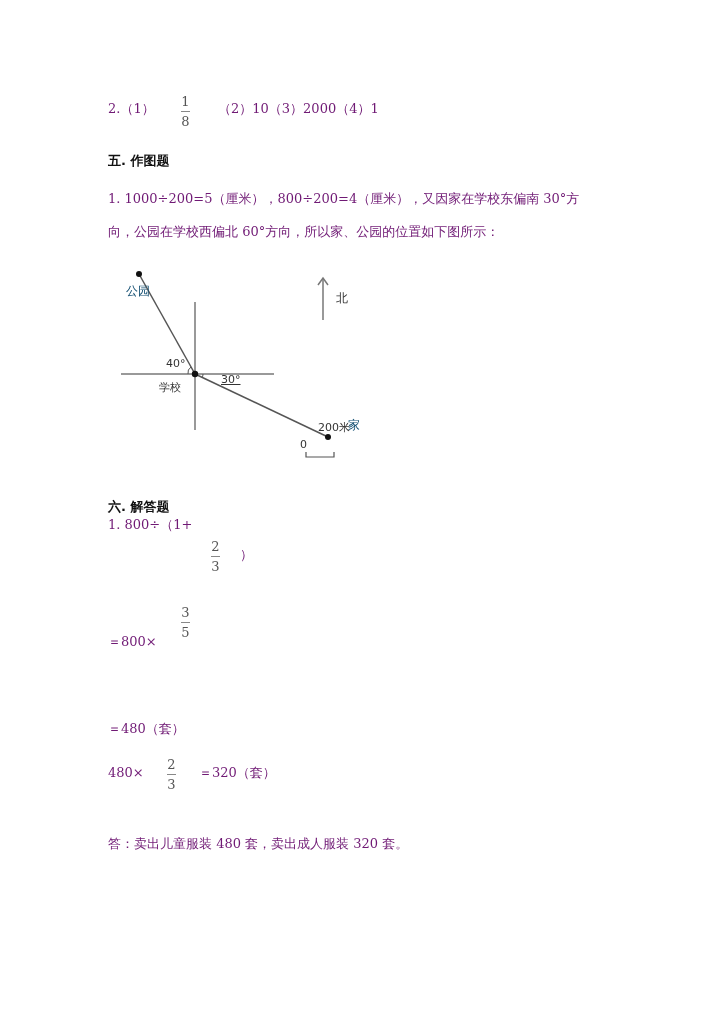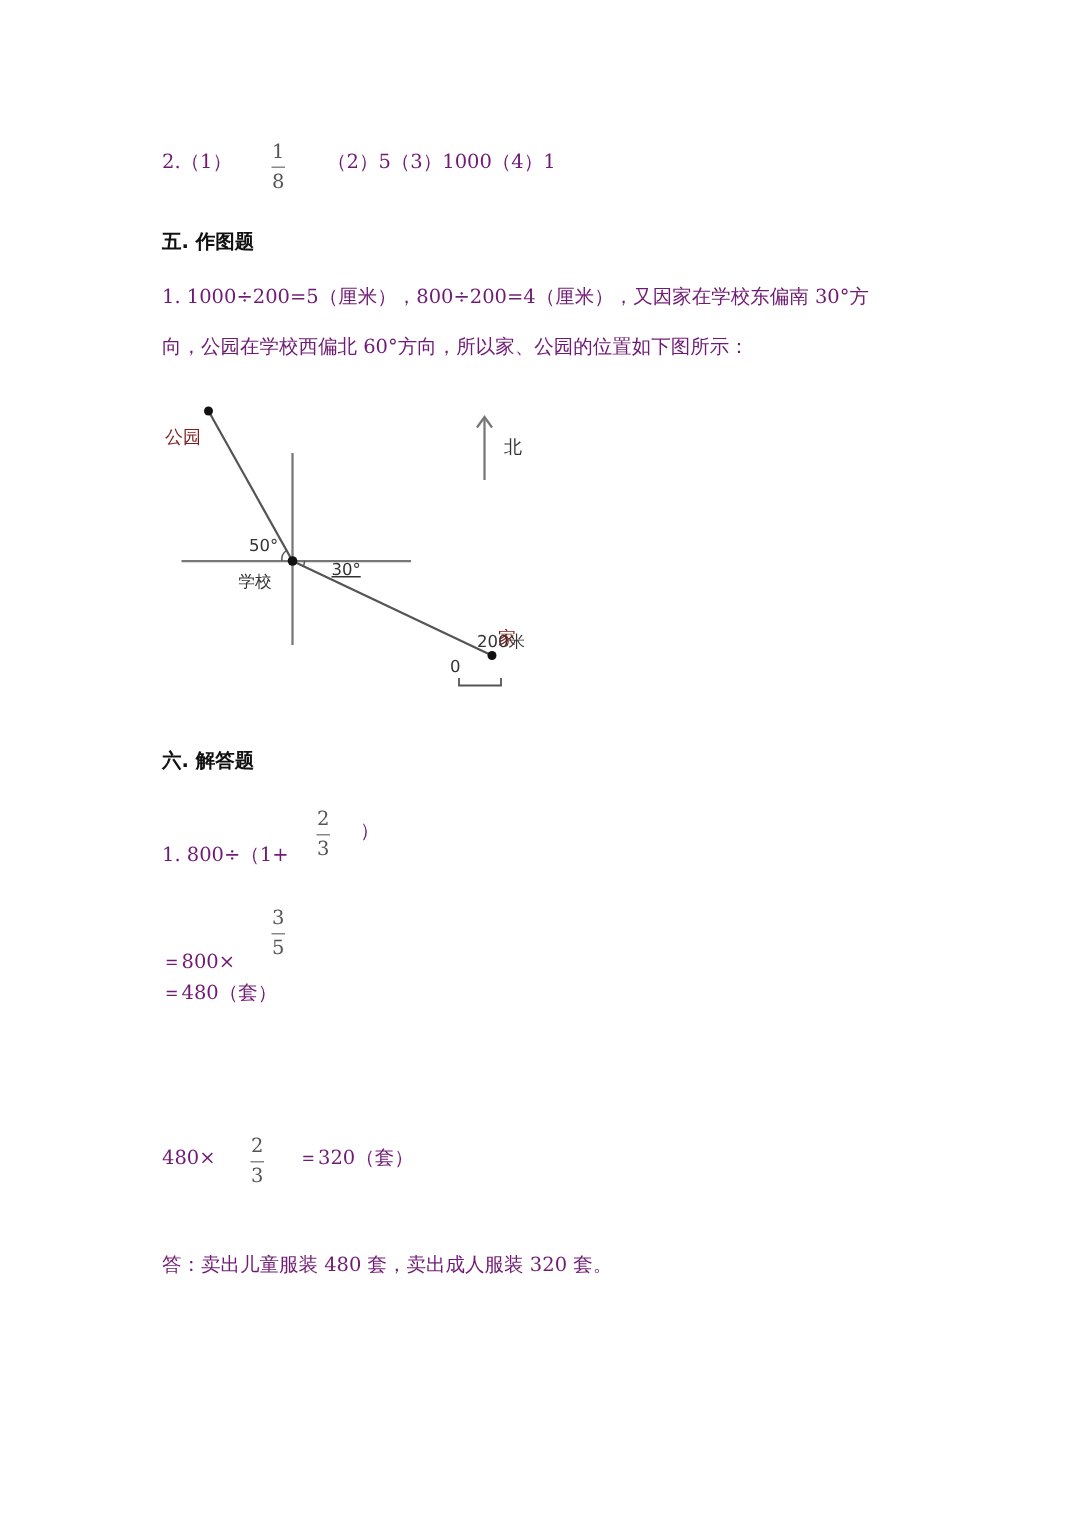--- a/index.html
+++ b/index.html
@@ -5,33 +5,33 @@
   html, body { margin:0; padding:0; background:#ffffff; }
   body { width:720px; height:1018px; position:relative; overflow:hidden;
          font-family:"DejaVu Serif","Liberation Serif",serif; color:#222; }
   .abs { position:absolute; white-space:nowrap; }
   .txt { font-size:13px; line-height:18px; color:#701a75; }
   .h { font-family:"DejaVu Sans","Liberation Sans",sans-serif; font-weight:bold; font-size:13px; color:#111;text-align:center; }
   .frac { position:absolute; display:inline-flex; flex-direction:column; align-items:center;
           font-size:13px; line-height:14px; color:#555; }
   .frac .bar { width:9px; height:1px; background:#888; margin:2px 0 3px 0; }
   .lbl { font-family:"DejaVu Sans","Liberation Sans",sans-serif; font-size:11px; color:#333; position:absolute; white-space:nowrap; }
-  .red { color:#7f1d1d; }
+  .red { color:#0c4a6e;margin-left:16px; }
   svg { position:absolute; left:0; top:0; }
 </style>
 </head>
 <body>
 
 <div class="abs txt" style="left:108px;top:100px;">2.（1）</div>
 <div class="frac" style="left:181px;top:95px;">
   <span>1</span>
   <span class="bar"></span>
   <span>8</span>
 </div>
-<div class="abs txt" style="left:218px;top:100px;">（2）5（3）1000（4）1</div>
+<div class="abs txt" style="left:218px;top:100px;">（2）10（3）2000（4）1</div>
 
 <div class="abs h" style="left:108px;top:152px;">五. 作图题</div>
 <div class="abs txt" style="left:108px;top:190px;">1. 1000÷200=5（厘米），800÷200=4（厘米），又因家在学校东偏南 30°方</div>
 <div class="abs txt" style="left:108px;top:223px;">向，公园在学校西偏北 60°方向，所以家、公园的位置如下图所示：</div>
 
 <div>
   <svg width="720" height="1018">
 
     <line x1="121" y1="374" x2="274" y2="374" stroke="#777" stroke-width="1.5"></line>
     <line x1="195" y1="302" x2="195" y2="430" stroke="#777" stroke-width="1.5"></line>
@@ -47,46 +47,46 @@
     <circle cx="195" cy="374" r="3.2" fill="#111"></circle>
     <circle cx="328" cy="437" r="3" fill="#111"></circle>
 
     <line x1="323" y1="320" x2="323" y2="278" stroke="#777" stroke-width="1.5"></line>
     <polyline points="318,285 323,278 328,285" fill="none" stroke="#777" stroke-width="1.5"></polyline>
 
     <polyline points="306,452 306,457 334,457 334,452" fill="none" stroke="#555" stroke-width="1.2"></polyline>
   </svg>
   <span class="lbl red" style="left:110px;top:283px;font-size:12px;">公园</span>
   <span class="lbl" style="left:336px;top:290px;font-size:12px;">北</span>
-  <span class="lbl" style="left:166px;top:357px;">50°</span>
+  <span class="lbl" style="left:166px;top:357px;">40°</span>
   <span class="lbl" style="left:221px;top:373px;text-decoration:underline;">30°</span>
   <span class="lbl" style="left:159px;top:380px;">学校</span>
   <span class="lbl red" style="left:332px;top:417px;font-size:12px;">家</span>
   <span class="lbl" style="left:300px;top:438px;">0</span>
   <span class="lbl" style="left:318px;top:420px;">200米</span>
 </div>
 
 <div class="abs h" style="left:108px;top:498px;">六. 解答题</div>
 
-<div class="abs txt" style="left:108px;top:562px;text-align:right;">1. 800÷（1+</div>
+<div class="abs txt" style="left:108px;top:516px;text-align:right;">1. 800÷（1+</div>
 <div class="frac" style="left:211px;top:540px;">
   <span>2</span>
   <span class="bar"></span>
   <span>3</span>
 </div>
 <div class="abs txt" style="left:240px;top:546px;">）</div>
 
 <div class="abs txt" style="left:108px;top:613px;margin-top:20px;">＝800×</div>
 <div class="frac" style="left:181px;top:606px;">
   <span>3</span>
   <span class="bar"></span>
   <span>5</span>
 </div>
 
-<div class="abs txt" style="left:108px;top:654px;">＝480（套）</div>
+<div class="abs txt" style="left:108px;top:720px;">＝480（套）</div>
 
 <div class="abs txt" style="left:108px;top:764px;">480×</div>
 <div class="frac" style="left:167px;top:758px;">
   <span>2</span>
   <span class="bar"></span>
   <span>3</span>
 </div>
 <div class="abs txt" style="left:199px;top:764px;">＝320（套）</div>
 
 <div class="abs txt" style="left:108px;top:835px;">答：卖出儿童服装 480 套，卖出成人服装 320 套。</div>

